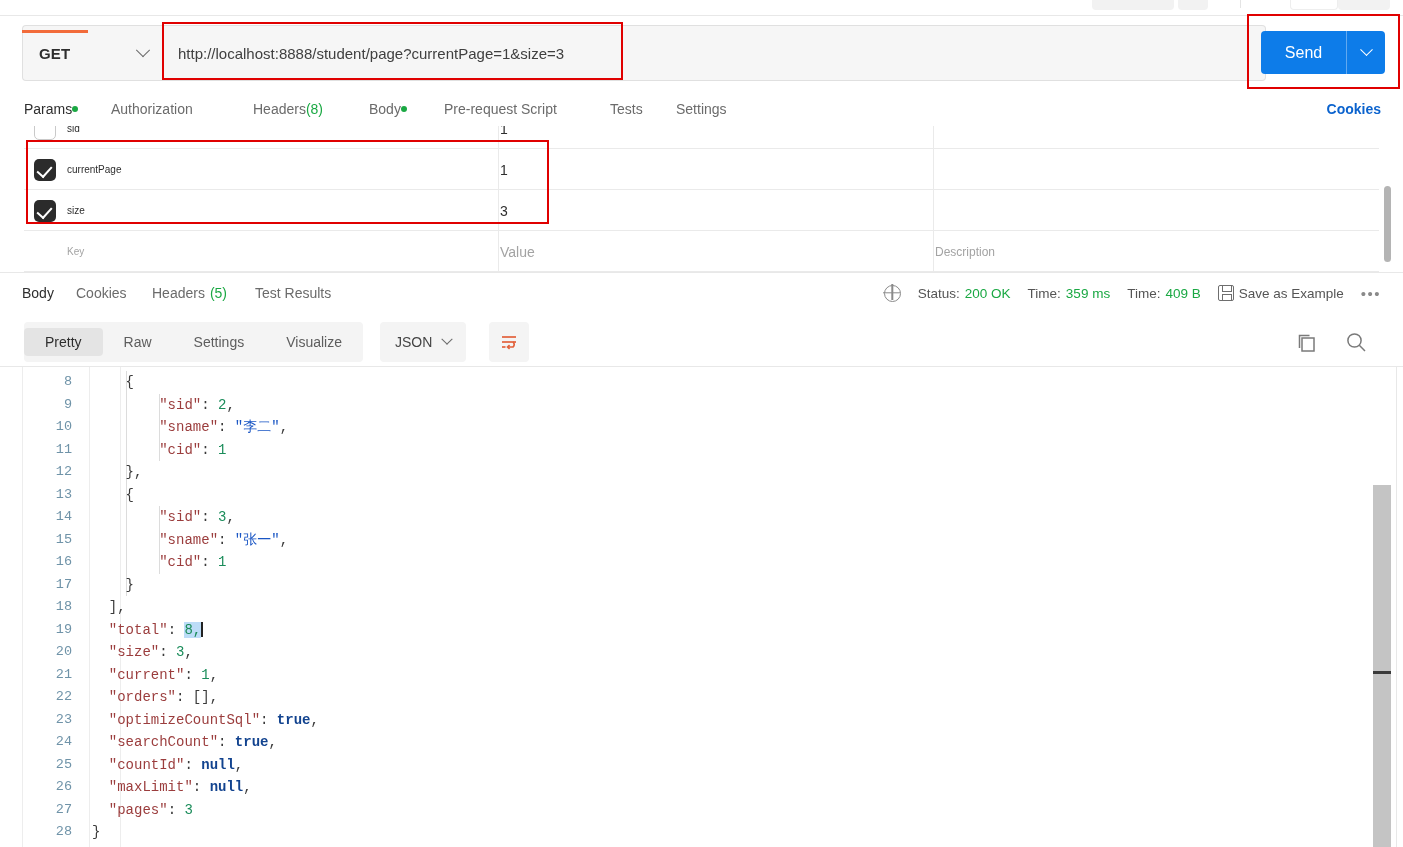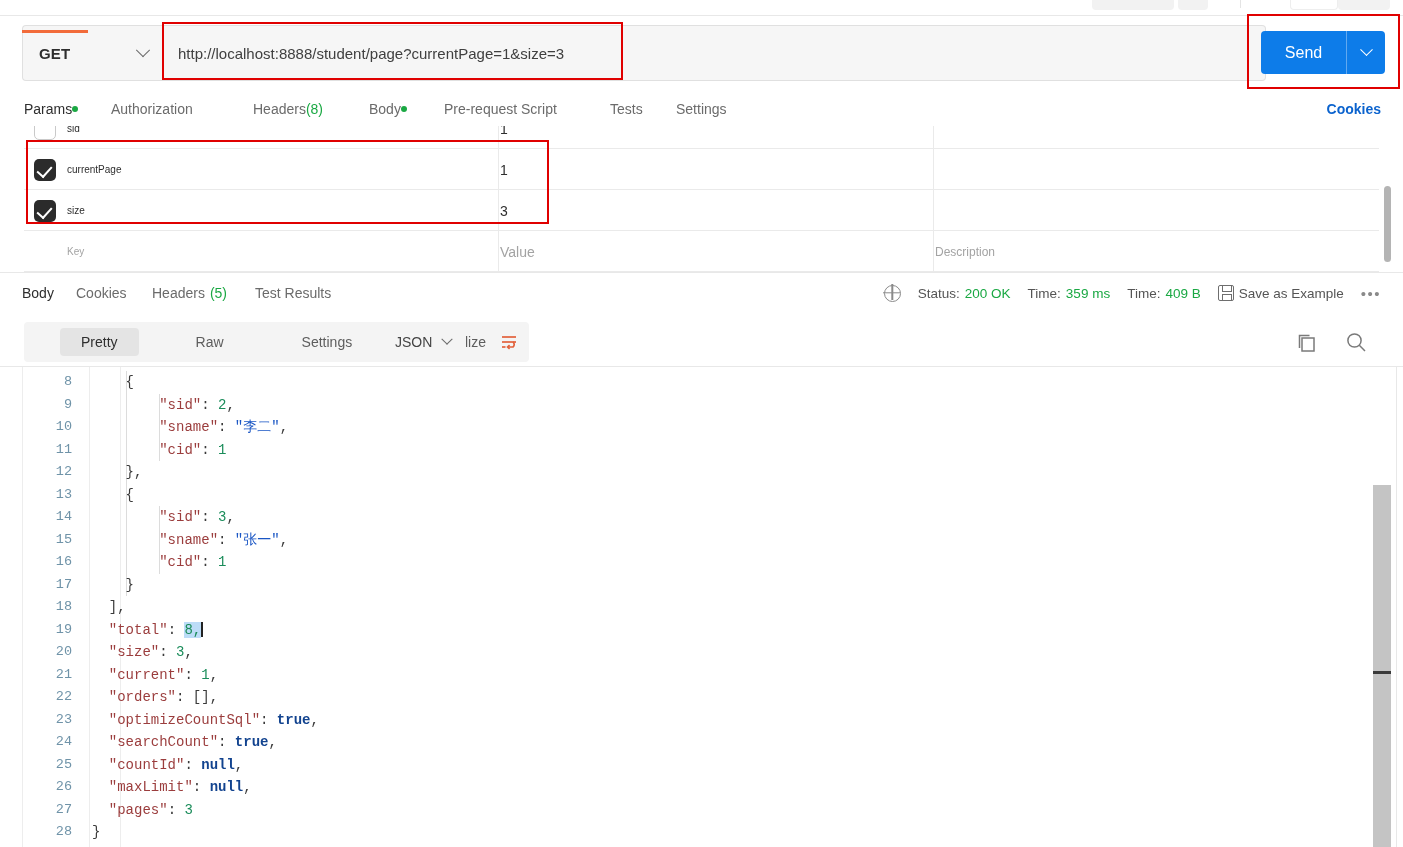--- a/index.html
+++ b/index.html
@@ -103,21 +103,21 @@
   .save-icon::before { content: ""; position: absolute; left: 3px; top: 0; width: 8px; height: 5px;
                        border: 1.4px solid #6e6e6e; border-top: none; }
   .save-icon::after { content: ""; position: absolute; left: 3px; bottom: 0; width: 8px; height: 5px;
                       border: 1.4px solid #6e6e6e; border-bottom: none; }
   .dots3 { letter-spacing: 1.5px; color: #8a8a8a; font-size: 15px; }
 
   
   .fmt-bar { position: absolute; left: 0; top: 322px; width: 1403px; height: 42px; }
   .seg { position: absolute; left: 24px; top: 0; height: 40px; background: #f4f4f4; border-radius: 4px;
          display: flex; align-items: center; }
-  .seg .b { height: 28px; padding: 0 21px; display: flex; align-items: center; font-size: 14px; color: #5d5d5d; margin-left: 36px; }
+  .seg .b { height: 28px; padding: 0 21px; display: flex; align-items: center; font-size: 14px; color: #5d5d5d; }
   .seg .b.active { background: #e4e4e4; border-radius: 4px; color: #2e2e2e; }
   .jsonsel { position: absolute; left: 380px; top: 0; height: 40px; background: #f4f4f4; border-radius: 4px;
              display: flex; align-items: center; gap: 11px; padding: 0 15px; font-size: 14px; color: #444; }
   .jsonsel .chev { width: 8px; height: 8px; border-right: 1.5px solid #6b6b6b; border-bottom: 1.5px solid #6b6b6b;
                    transform: rotate(45deg) translate(-2px,-2px); }
   .wrapbtn { position: absolute; left: 489px; top: 0; width: 40px; height: 40px; background: #f4f4f4;
              border-radius: 4px; display: flex; align-items: center; justify-content: center; }
   .copy-icon { position: absolute; left: 1296px; top: 332px; width: 21px; height: 21px; }
   .search-icon { position: absolute; left: 1345px; top: 331px; width: 22px; height: 22px; }
 

